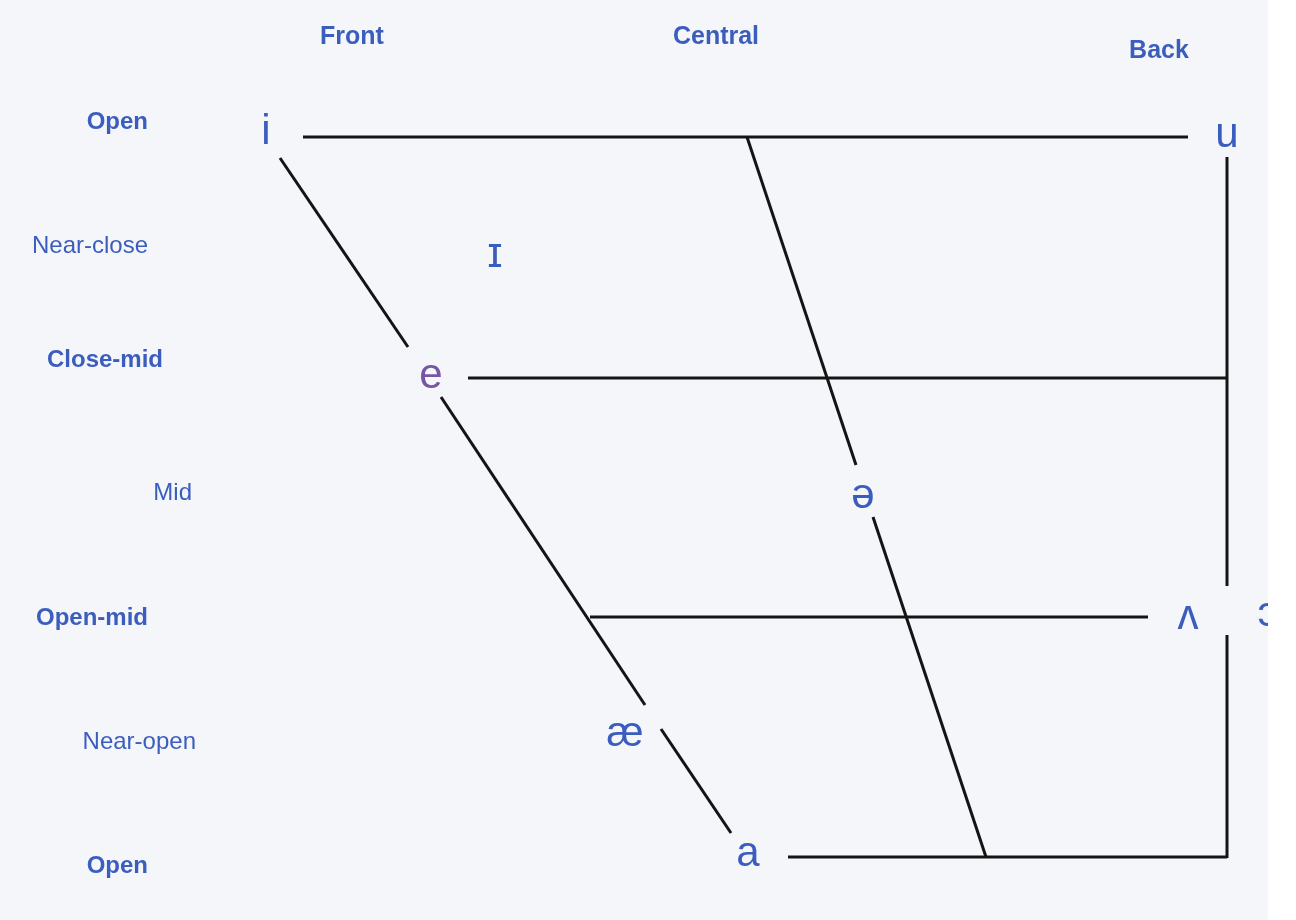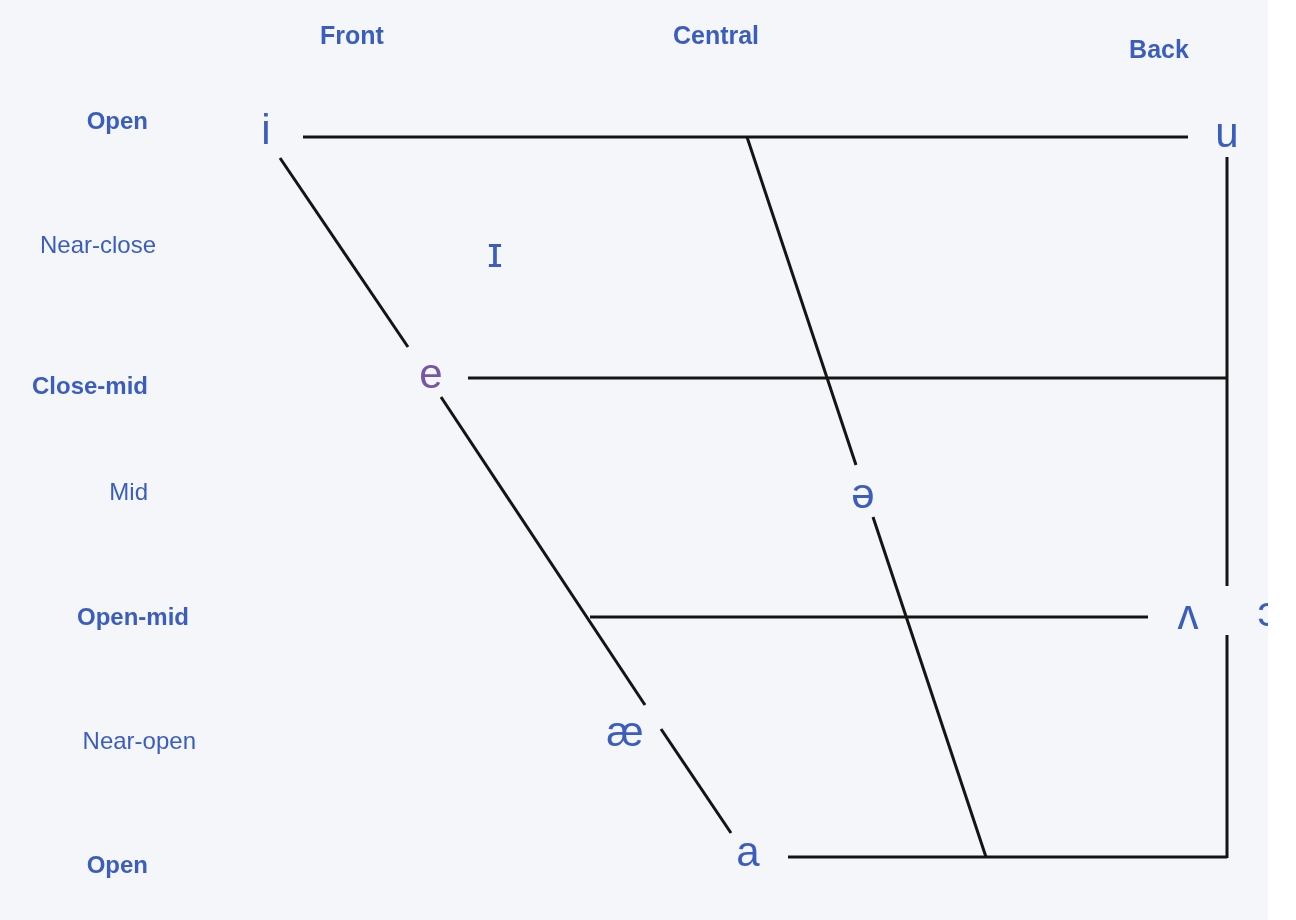--- a/index.html
+++ b/index.html
@@ -62,24 +62,24 @@
       <line x1="1227" y1="157" x2="1227" y2="586" stroke="#141414" stroke-width="3" stroke-linecap="butt"></line>
       <line x1="1227" y1="635" x2="1227" y2="858" stroke="#141414" stroke-width="3" stroke-linecap="butt"></line>
     </svg>
   <div id="col-headers">
       <span class="col-header" style="left: 352px; top: 35px; color: rgb(59, 93, 190);">Front</span>
       <span class="col-header" style="left: 716px; top: 35px; color: rgb(59, 93, 190);">Central</span>
       <span class="col-header" style="left: 1159px; top: 49px; color: rgb(59, 93, 190);">Back</span>
     </div>
   <div id="row-labels">
       <span class="row-label bold" style="top: 121px; color: rgb(59, 93, 190);">Open</span>
-      <span class="row-label" style="top: 245px; color: rgb(59, 93, 190); padding-left: 8px;">Near-close</span>
-      <span class="row-label bold" style="top: 386px; color: rgb(59, 93, 190);">Close-mid</span>
-      <span class="row-label" style="top: 492px; color: rgb(59, 93, 190);">Mid</span>
-      <span class="row-label bold" style="top: 617px; color: rgb(59, 93, 190); padding-left: 41px;">Open-mid</span>
+      <span class="row-label" style="top: 245px; color: rgb(59, 93, 190);">Near-close</span>
+      <span class="row-label bold" style="top: 359px; color: rgb(59, 93, 190); padding-left: 15px;">Close-mid</span>
+      <span class="row-label" style="top: 492px; color: rgb(59, 93, 190); margin-left: 44px;">Mid</span>
+      <span class="row-label bold" style="top: 617px; color: rgb(59, 93, 190);">Open-mid</span>
       <span class="row-label" style="top: 741px; color: rgb(59, 93, 190); margin-left: 48px;">Near-open</span>
       <span class="row-label bold" style="top: 865px; color: rgb(59, 93, 190);">Open</span>
     </div>
   <div id="vowels">
       <span class="vowel" style="left: 266px; top: 130px; color: rgb(59, 93, 190);">i</span>
       <span class="vowel" style="left: 1227px; top: 133px; color: rgb(59, 93, 190);">u</span>
       <span class="vowel" style="left: 495px; top: 253px; color: rgb(59, 93, 190);">ɪ</span>
       <span class="vowel" style="left: 431px; top: 374px; color: rgb(117, 87, 165);">e</span>
       <span class="vowel" style="left: 863px; top: 494px; color: rgb(59, 93, 190);">ə</span>
       <span class="vowel" style="left: 1188px; top: 615px; color: rgb(59, 93, 190);">ʌ</span>

